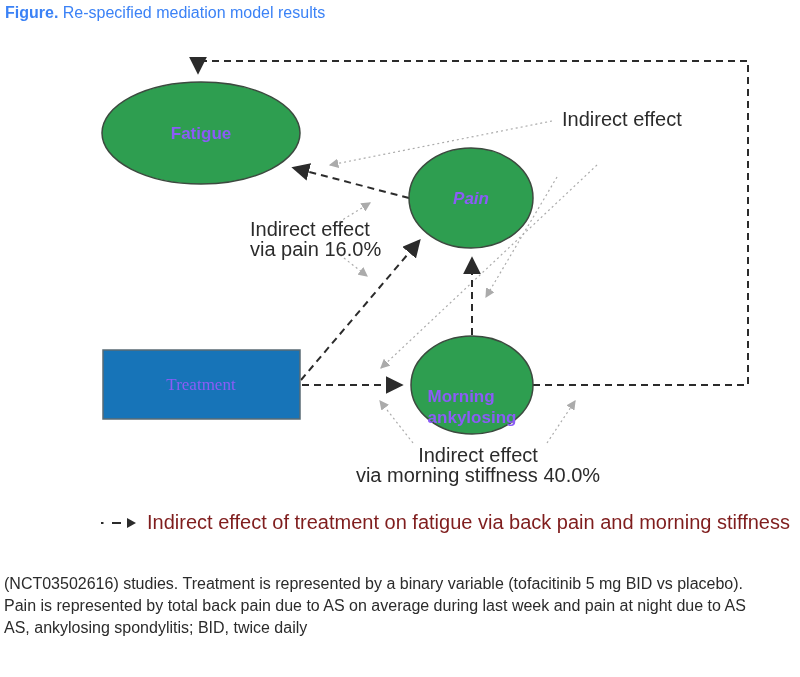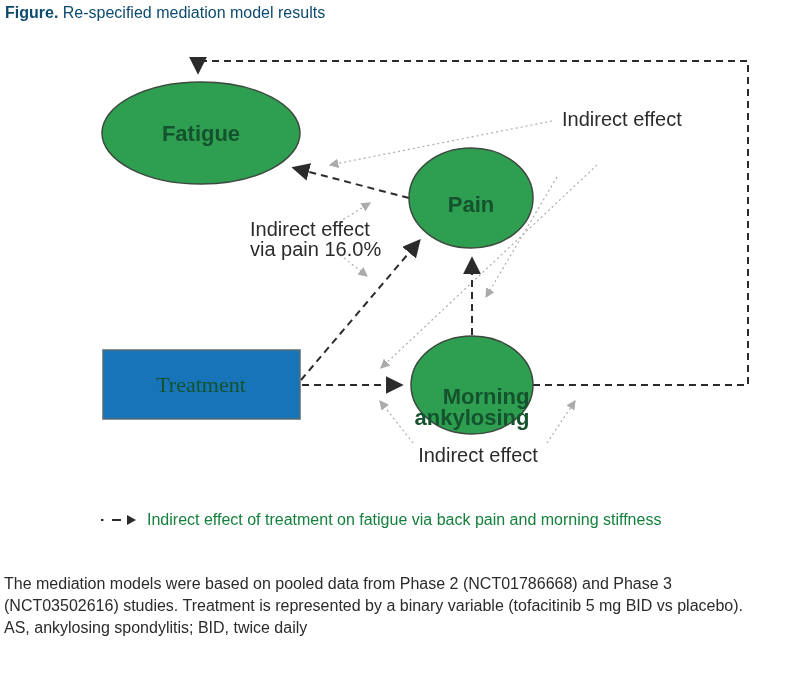--- a/index.html
+++ b/index.html
@@ -1,28 +1,28 @@
 <!DOCTYPE html>
 <html><head>
 <meta charset="utf-8">
 <style>
   html,body{margin:0;padding:0;background:#ffffff;}
   body{width:800px;height:677px;position:relative;font-family:"Liberation Sans",sans-serif;color:#2b2b2b;overflow:hidden;}
   .abs{position:absolute;}
-  #figure-title{left:5px;top:4px;font-size:16px;color:#0c4a6e;}
+  #figure-title{left:5px;top:4px;font-size:16px;color:#3b82f6;}
   #figure-title .bold{font-weight:bold;}
   #diagram-svg{left:0;top:0;}
-  .node-label{color:#14532d;font-size:22px;text-align:right;transform:translate(-50%,-50%);white-space:nowrap;line-height:21px;}
+  .node-label{color:#8b5cf6;font-size:17px;text-align:left;transform:translate(-50%,-50%);white-space:nowrap;line-height:21px;}
   .node-label.green{font-weight:bold;}
   .note{font-size:20px;line-height:20px;color:#2b2b2b;}
   #label-16{left:250px;top:219px;}
   #label-44{left:562px;top:109px;}
   #label-40{left:328px;top:445px;width:300px;text-align:center;}
   #legend-row{left:100px;top:511px;display:flex;align-items:center;gap:9px;}
-  #legend-row .legend-text{font-size:16px;color:#15803d;white-space:nowrap;text-align:center;}
+  #legend-row .legend-text{font-size:20px;color:#7f1d1d;white-space:nowrap;text-align:center;}
   #footnote{left:4px;top:573px;width:796px;font-size:16px;line-height:22px;color:#2b2b2b;}
   #footnote div{white-space:nowrap;}
   .dashed-dark{fill:none;stroke:#2b2b2b;stroke-width:2;stroke-dasharray:7 5;}
   .dotted-gray{fill:none;stroke:#ababab;stroke-width:1.2;stroke-dasharray:2 3;}
   .shape{stroke-width:1.5;}
 </style>
 </head>
 <body>
 
 <div id="figure-title" class="abs">
@@ -59,44 +59,45 @@
 
   <g>
     <ellipse class="shape" cx="201" cy="133" rx="99" ry="51" stroke="#3c4a3f" fill="#2E9E50"></ellipse>
     <ellipse class="shape" cx="471" cy="198" rx="62" ry="50" stroke="#3c4a3f" fill="#2E9E50"></ellipse>
     <ellipse class="shape" cx="472" cy="385" rx="61" ry="49" stroke="#3c4a3f" fill="#2E9E50"></ellipse>
     <rect class="shape" x="103" y="350" width="197" height="69" stroke="#5a6b74" fill="#1774B8"></rect>
   </g>
 </svg>
 
 <div class="abs node-label green" style="left:201px;top:133px;">Fatigue</div>
-<div class="abs node-label green" style="left:471px;top:204px;">Pain</div>
+<div class="abs node-label green" style="left:471px;top:198px;font-style:italic;">Pain</div>
 <div class="abs node-label green" style="left:472px;top:407px;">
   <div>Morning</div>
   <div>ankylosing</div>
 </div>
 <div class="abs node-label" style="left:201px;top:384px;font-family:Liberation Serif, serif;">Treatment</div>
 
 <div id="label-16" class="abs note">
   <div>Indirect effect</div>
   <div>via pain 16.0%</div>
 </div>
 <div id="label-44" class="abs note">
   <div>Indirect effect</div>
 </div>
 <div id="label-40" class="abs note">
   <div>Indirect effect</div>
+  <div>via morning stiffness 40.0%</div>
 </div>
 
 <div id="legend-row" class="abs">
   <svg width="38" height="14" viewBox="0 0 38 14">
     <path d="M1 7 h2.5" stroke="#2b2b2b" stroke-width="2" fill="none"></path>
     <path d="M12 7 h9" stroke="#2b2b2b" stroke-width="2" fill="none"></path>
     <path d="M27 2 L36 7 L27 12 z" fill="#2b2b2b"></path>
   </svg>
   <span class="legend-text">Indirect effect of treatment on fatigue via back pain and morning stiffness</span>
 </div>
 
 <div id="footnote" class="abs">
-  <div>The mediation models were based on pooled data from Phase 2 (NCT01786668) and Phase 3</div>
   <div>(NCT03502616) studies. Treatment is represented by a binary variable (tofacitinib 5 mg BID vs placebo).</div>
+  <div>Pain is represented by total back pain due to AS on average during last week and pain at night due to AS</div>
   <div>AS, ankylosing spondylitis; BID, twice daily</div>
 </div>
 
 </body></html>

